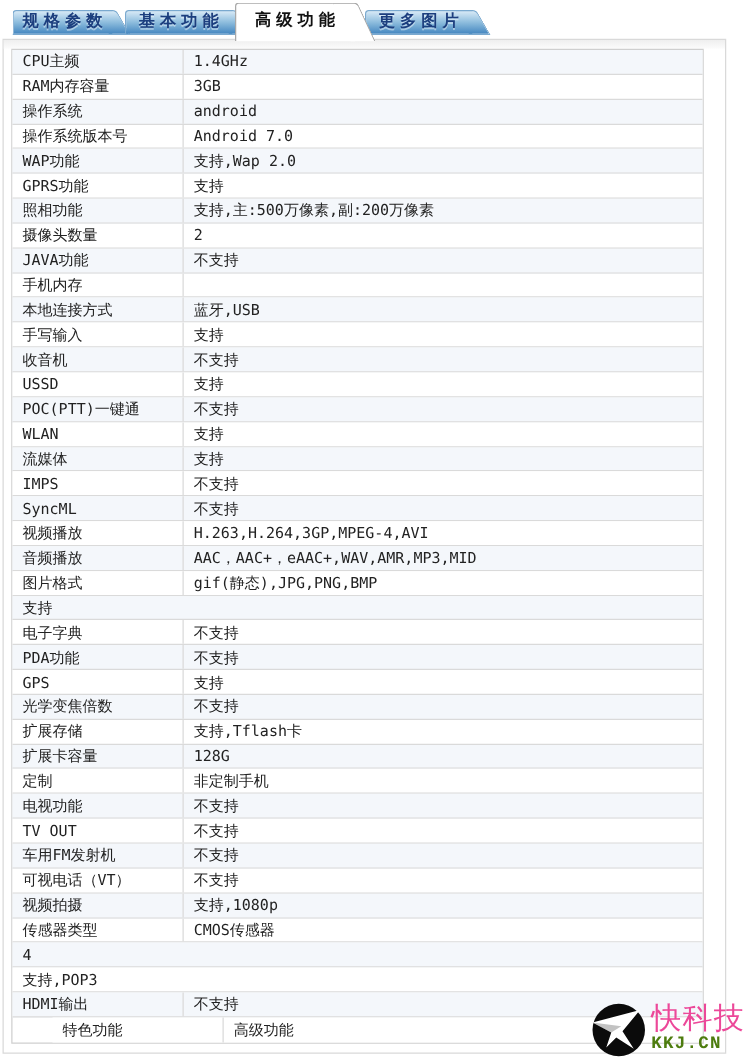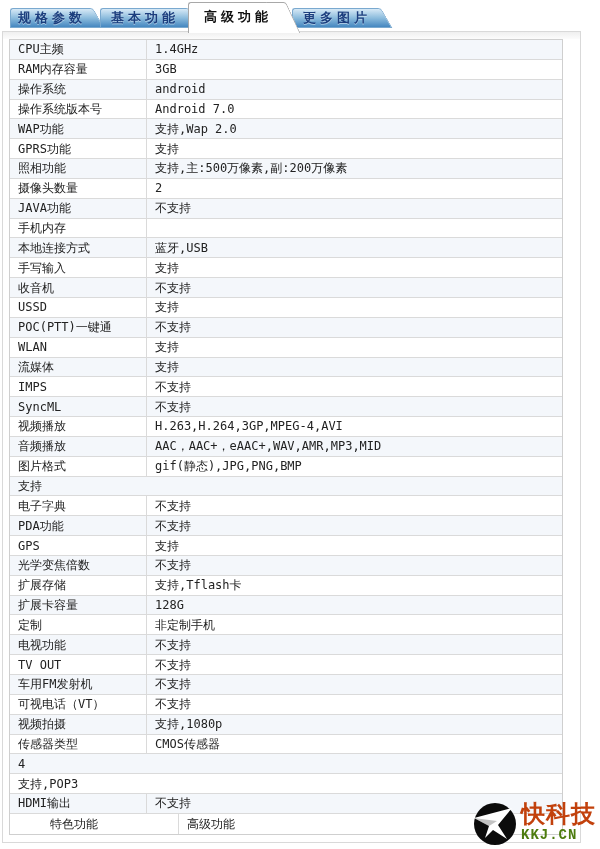--- a/index.html
+++ b/index.html
@@ -80,21 +80,21 @@
   .cell.label{width:137px;flex:0 0 137px;border-right:1px solid #dadada;padding-left:8px;}
   .cell.value{flex:1;padding-left:8px;}
 
   
   .watermark{
     position:absolute;right:4px;bottom:2px;display:flex;align-items:center;gap:2px;
     z-index:9;
   }
   .wm-icon{width:48px;height:48px;flex:0 0 48px;}
   .wm-text{display:flex;flex-direction:column;justify-content:center;}
-  .wm-brand{font-size:24px;font-weight:bold;color:#c2410c;line-height:24px;letter-spacing:1px;font-family:"DejaVu Sans",sans-serif;}
+  .wm-brand{font-size:24px;font-weight:normal;color:#ec4899;line-height:24px;letter-spacing:1px;font-family:"DejaVu Sans",sans-serif;}
   .wm-domain{font-size:14px;font-weight:bold;color:#4d7c0f;line-height:18px;letter-spacing:1px;font-family:Liberation Mono, monospace;}
 </style>
 </head>
 <body>
 
 <div class="screen">
 
   <div class="tabbar">
     <div class="tab t1">
       <span class="tab-body"></span>

